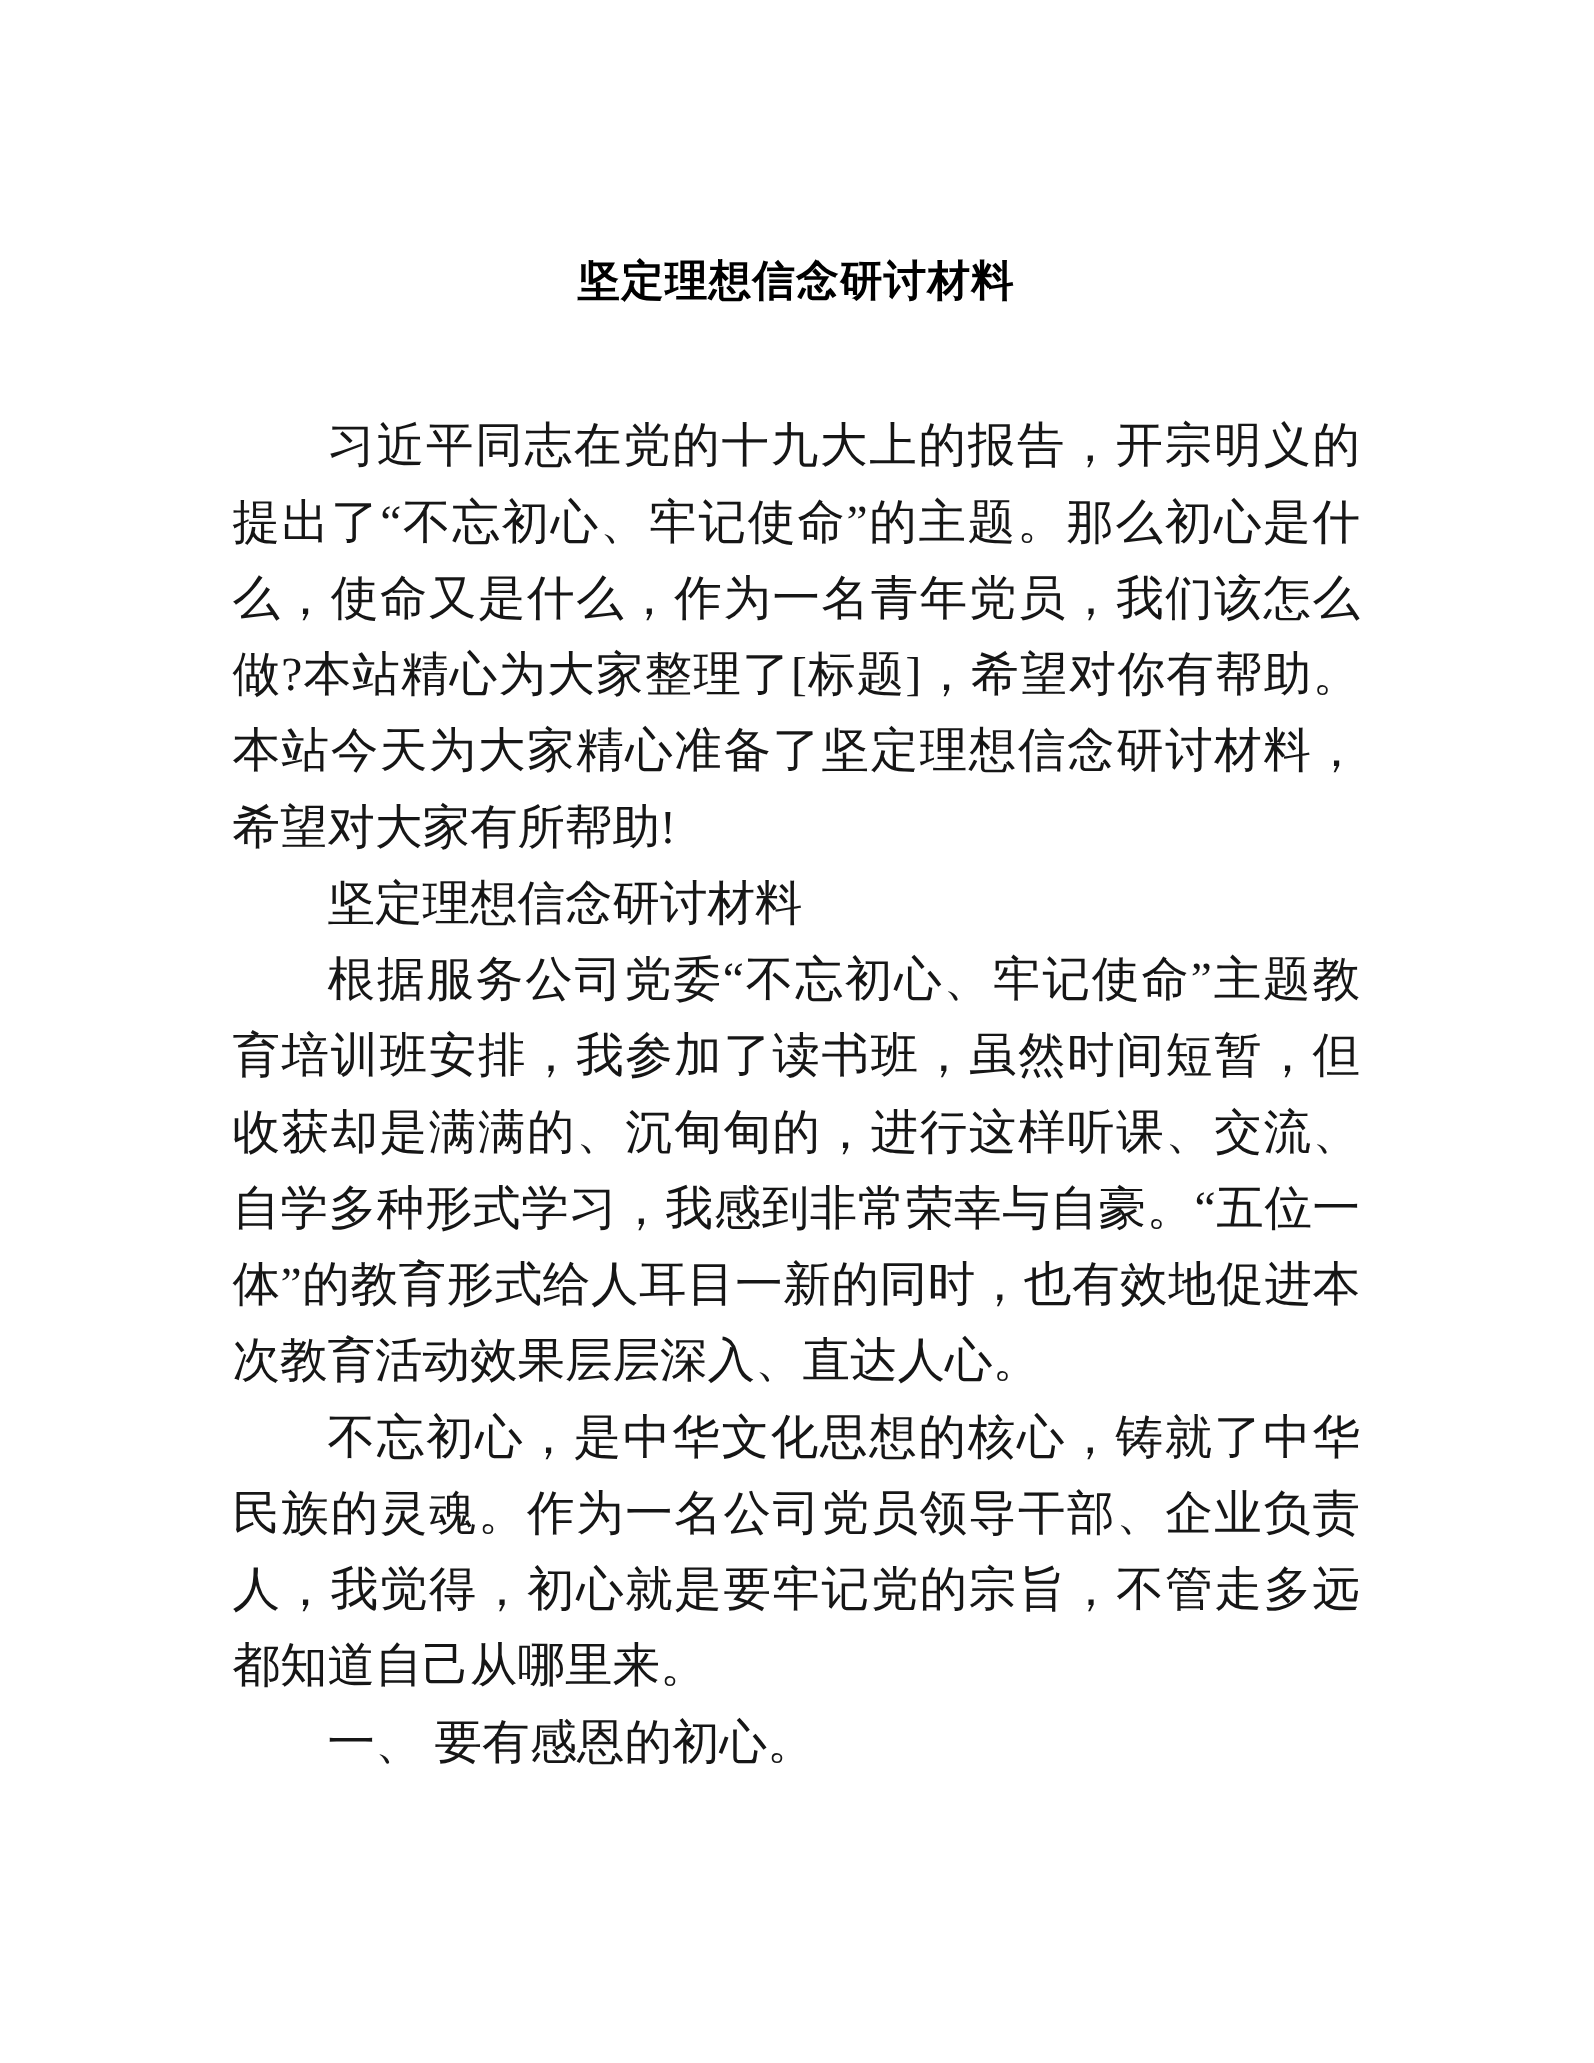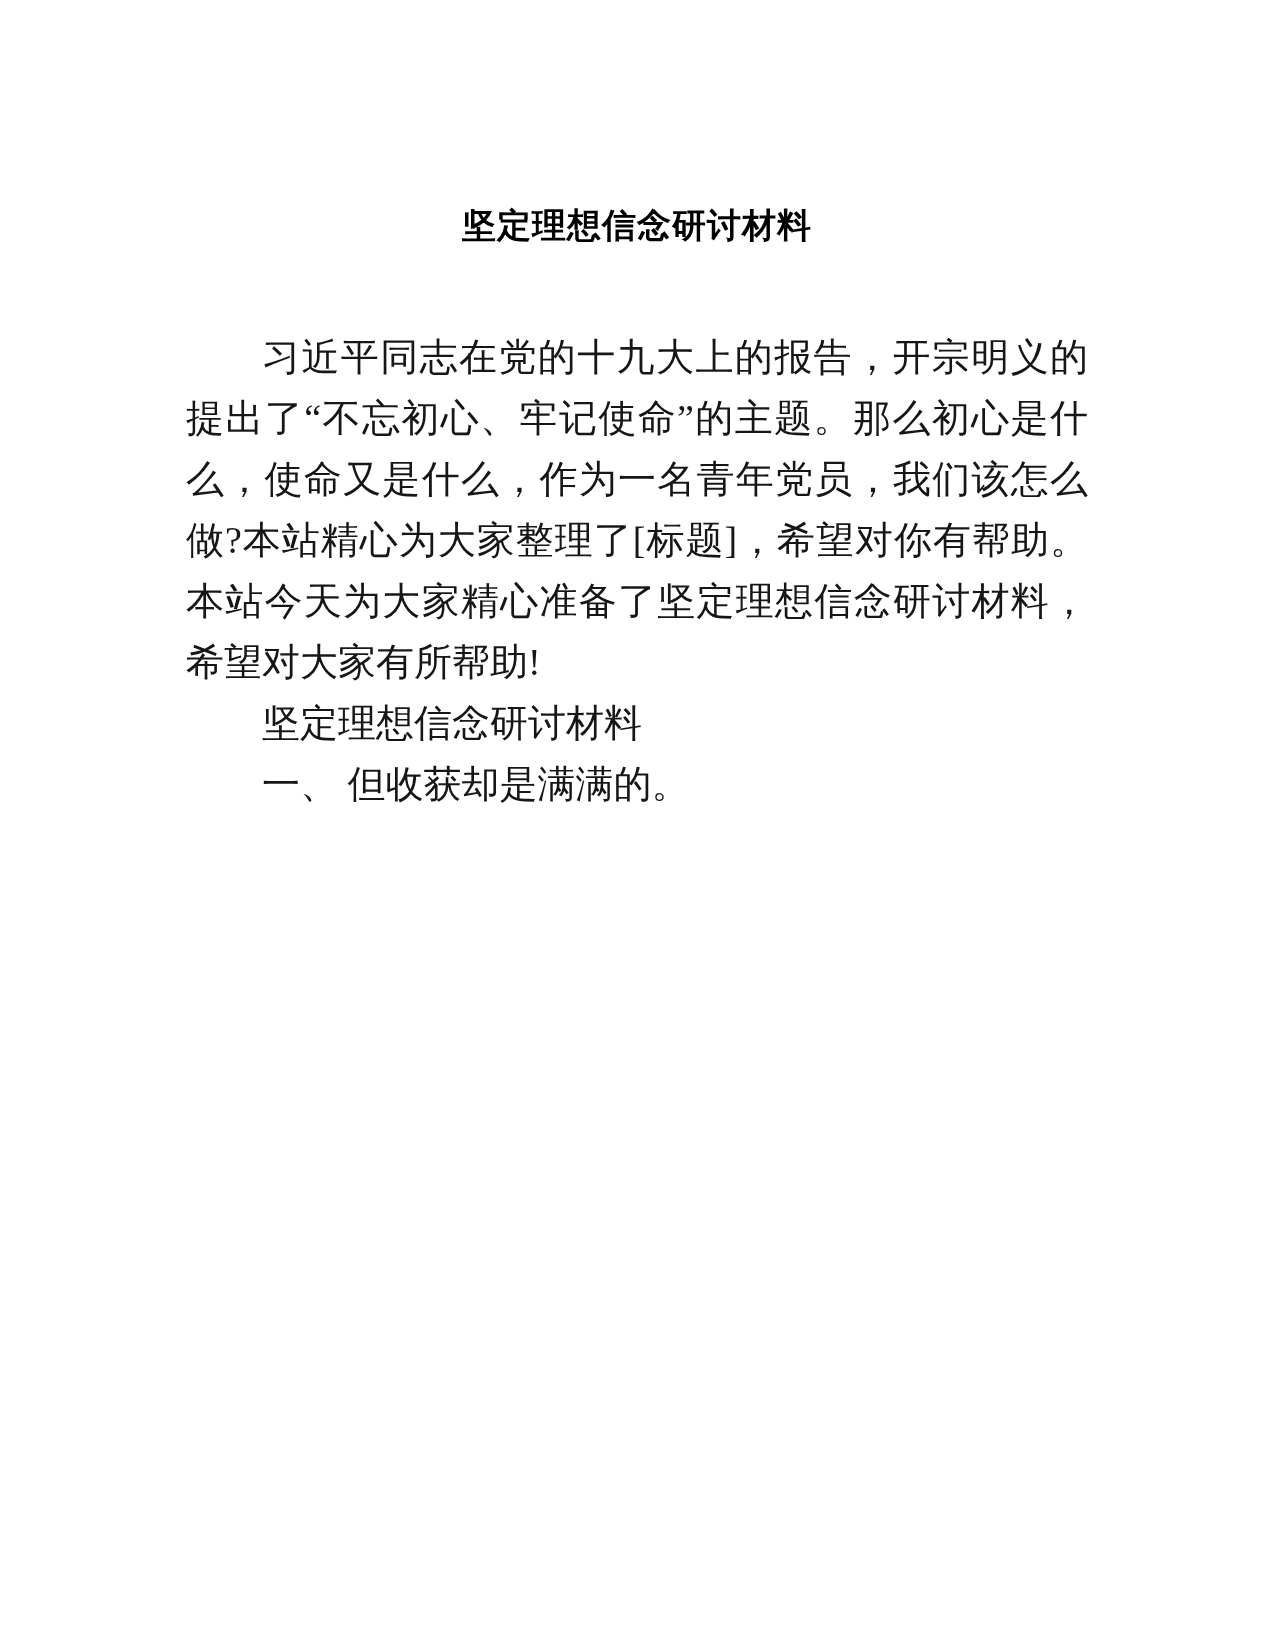--- a/index.html
+++ b/index.html
@@ -48,15 +48,17 @@
 </style>
 </head>
 <body>
 
 <div class="page">
   <h1 class="doc-title">坚定理想信念研讨材料</h1>
 
   <div class="doc-body">
     <p>习近平同志在党的十九大上的报告，开宗明义的提出了“不忘初心、牢记使命”的主题。那么初心是什么，使命又是什么，作为一名青年党员，我们该怎么做?本站精心为大家整理了[标题]，希望对你有帮助。本站今天为大家精心准备了坚定理想信念研讨材料，希望对大家有所帮助!</p>
     <p>坚定理想信念研讨材料</p>
-    <p>一、 但收获却是满满的。</p>
+    <p>根据服务公司党委“不忘初心、牢记使命”主题教育培训班安排，我参加了读书班，虽然时间短暂，但收获却是满满的、沉甸甸的，进行这样听课、交流、自学多种形式学习，我感到非常荣幸与自豪。“五位一体”的教育形式给人耳目一新的同时，也有效地促进本次教育活动效果层层深入、直达人心。</p>
+    <p>不忘初心，是中华文化思想的核心，铸就了中华民族的灵魂。作为一名公司党员领导干部、企业负责人，我觉得，初心就是要牢记党的宗旨，不管走多远都知道自己从哪里来。</p>
+    <p>一、 要有感恩的初心。</p>
   </div>
 </div>
 
 </body></html>

